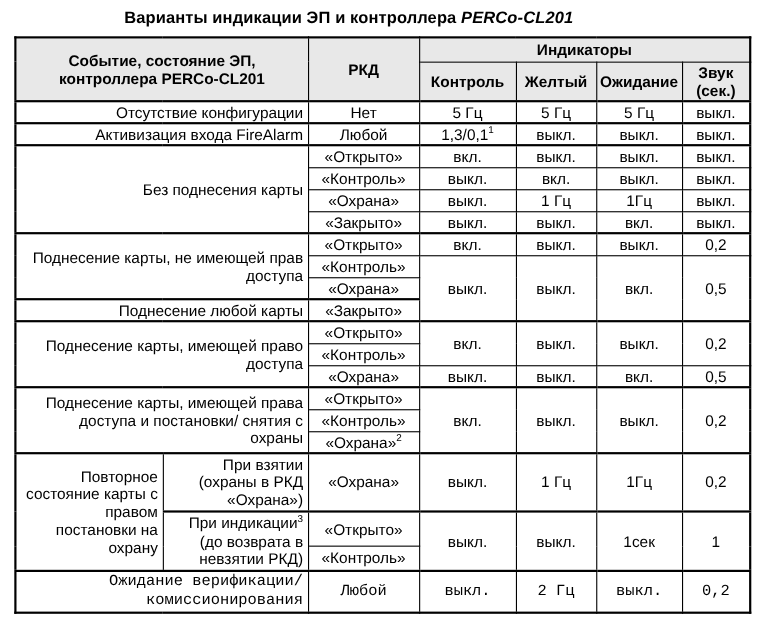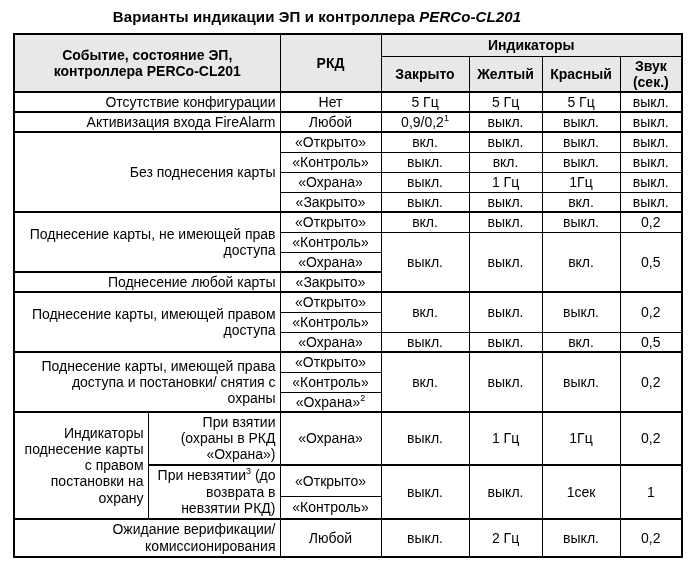--- a/index.html
+++ b/index.html
@@ -42,21 +42,21 @@
     font-weight: bold;
   }
   .ind thead { border-bottom: 2px solid #000; }
   .ind thead tr.h1 { height: 22px; }
   .ind thead tr.h2 { height: 36px; }
 
   .ind tbody tr { height: 20px; }
   .ind tbody tr.tall3 { height: 50px; }
   .ind tbody tr.tall2a { height: 32px; }
   .ind tbody tr.tall2b { height: 22px; }
-  .ind tbody tr.tall2 { height: 38px; }
+  .ind tbody tr.tall2 { height: 38px; font-family: Liberation Mono, monospace; }
 
   
   .ind tbody tr.g > td { border-top-width: 2px; }
 
   td.ev { text-align: right; padding: 1px 4px 1px 6px; }
   .i { }
   sup { font-size: 9px; line-height: 0; }
 </style>
 </head>
 <body>
@@ -75,41 +75,41 @@
         <col style="width:78px">
         <col style="width:62px">
     </colgroup>
     <thead>
       <tr class="h1">
         <th colspan="2" rowspan="2">Событие, состояние ЭП, контроллера PERCo-CL201</th>
         <th rowspan="2">РКД</th>
         <th colspan="4">Индикаторы</th>
       </tr>
       <tr class="h2">
-        <th>Закрыто</th>
+        <th>Контроль</th>
         <th>Желтый</th>
-        <th>Красный</th>
+        <th>Ожидание</th>
         <th>Звук (сек.)</th>
       </tr>
     </thead>
     <tbody>
 
       <tr class="g">
         <td colspan="2" class="ev">Отсутствие конфигурации</td>
         <td>Нет</td>
         <td>5 Гц</td>
         <td>5 Гц</td>
         <td>5 Гц</td>
         <td>выкл.</td>
       </tr>
 
       <tr class="g">
         <td colspan="2" class="ev">Активизация входа FireAlarm</td>
         <td>Любой</td>
-        <td><span>0,9/0,2</span><sup>1</sup></td>
+        <td><span>1,3/0,1</span><sup>1</sup></td>
         <td>выкл.</td>
         <td>выкл.</td>
         <td>выкл.</td>
       </tr>
 
       <tr class="g">
         <td colspan="2" rowspan="4" class="ev">Без поднесения карты</td>
         <td class="i">«Открыто»</td>
         <td>вкл.</td>
         <td>выкл.</td>
@@ -156,21 +156,21 @@
       <tr>
         <td class="i">«Охрана»</td>
       </tr>
 
       <tr class="g">
         <td colspan="2" class="ev">Поднесение любой карты</td>
         <td class="i">«Закрыто»</td>
       </tr>
 
       <tr class="g">
-        <td colspan="2" rowspan="3" class="ev">Поднесение карты, имеющей правом доступа</td>
+        <td colspan="2" rowspan="3" class="ev">Поднесение карты, имеющей право доступа</td>
         <td class="i">«Открыто»</td>
         <td rowspan="2">вкл.</td>
         <td rowspan="2">выкл.</td>
         <td rowspan="2">выкл.</td>
         <td rowspan="2">0,2</td>
       </tr>
       <tr>
         <td class="i">«Контроль»</td>
       </tr>
       <tr>
@@ -190,30 +190,30 @@
         <td rowspan="3">0,2</td>
       </tr>
       <tr>
         <td class="i">«Контроль»</td>
       </tr>
       <tr>
         <td class="i"><span>«Охрана»</span><sup>2</sup></td>
       </tr>
 
       <tr class="g tall3">
-        <td rowspan="3" class="ev">Индикаторы поднесение карты с правом постановки на охрану</td>
+        <td rowspan="3" class="ev">Повторное состояние карты с правом постановки на охрану</td>
         <td class="ev"><span>При взятии (охраны в РКД </span><span class="i">«Охрана»</span><span>)</span></td>
         <td class="i">«Охрана»</td>
         <td>выкл.</td>
         <td>1 Гц</td>
         <td>1Гц</td>
         <td>0,2</td>
       </tr>
       <tr class="g tall2a">
-        <td rowspan="2" class="ev"><span>При невзятии</span><sup>3</sup><span> (до возврата в невзятии РКД)</span></td>
+        <td rowspan="2" class="ev"><span>При индикации</span><sup>3</sup><span> (до возврата в невзятии РКД)</span></td>
         <td class="i">«Открыто»</td>
         <td rowspan="2">выкл.</td>
         <td rowspan="2">выкл.</td>
         <td rowspan="2">1сек</td>
         <td rowspan="2">1</td>
       </tr>
       <tr class="tall2b">
         <td class="i">«Контроль»</td>
       </tr>
 

